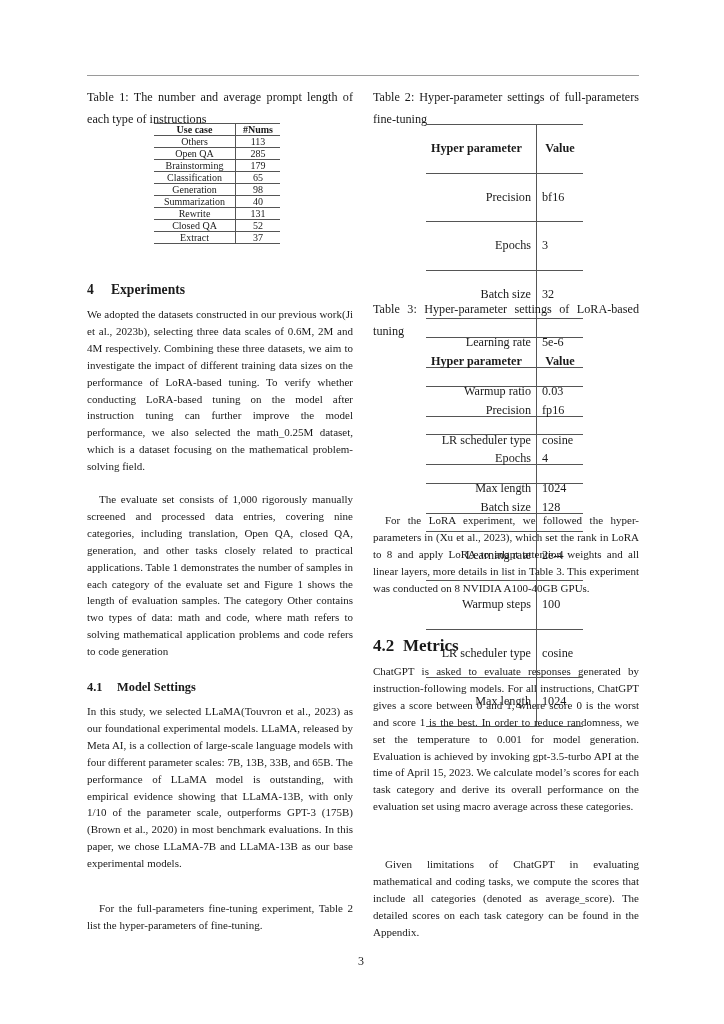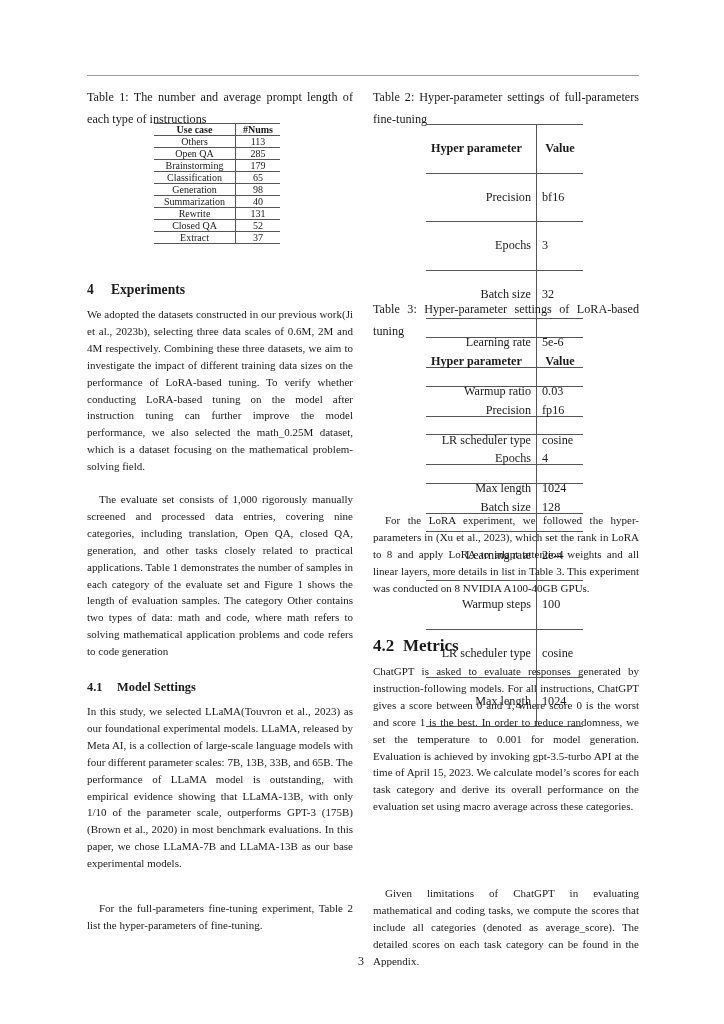--- a/index.html
+++ b/index.html
@@ -40,21 +40,21 @@
 
     .para { position: absolute; width: 266px; font-size: 11px; line-height: 16.9px;
             text-align: justify; hyphens: manual; }
     .para.indent { text-indent: 12px; }
     .p-exp1 { left: 87px; top: 306px; }
     .p-exp2 { left: 87px; top: 491px; }
     .p-ms1 { left: 87px; top: 703px; }
     .p-ms2 { left: 87px; top: 900px; }
     .p-lora { left: 373px; top: 512px; }
     .p-met1 { left: 373px; top: 663px; }
-    .p-met2 { left: 373px; top: 885px; }
+    .p-met2 { left: 373px; top: 856px; }
 
     .page-number { position: absolute; left: 358px; top: 954px; font-size: 12px; }
   </style>
 </head>
 <body>
 
 <div class="rule-top"></div>
 
 <div class="caption left">Table 1: The number and average prompt length of each type of instructions</div>
 <table class="t1">

